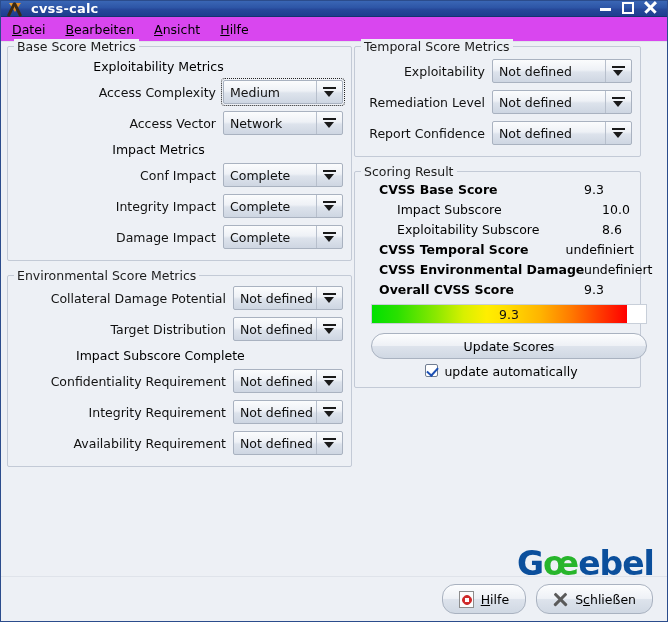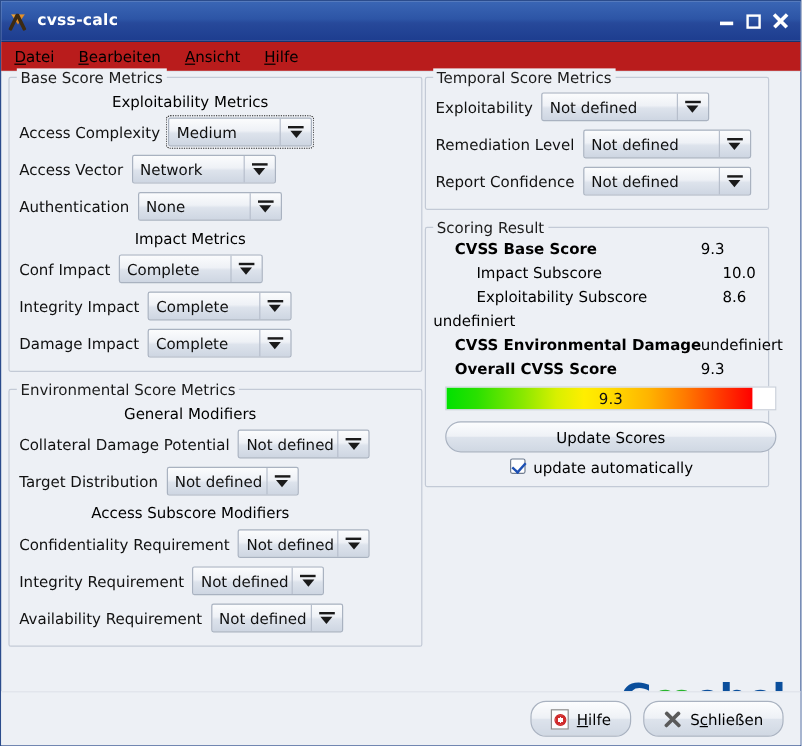--- a/index.html
+++ b/index.html
@@ -7,23 +7,23 @@
     width:668px;height:622px;overflow:hidden;
     font-family:"DejaVu Sans","Liberation Sans",sans-serif;
     font-size:12.5px;color:#000;background:#edf0f5;
   }
   .window{
     position:relative;width:668px;height:622px;box-sizing:border-box;
     border:1px solid #2b4c8c;background:#edf0f5;
   }
   
   .titlebar{
-    height:34px;box-sizing:border-box;
+    height:16px;box-sizing:border-box;
     background:linear-gradient(to bottom,#3a66b5 0%,#2d55a6 45%,#27499a 55%,#1d3d8f 100%);
-    display:flex;align-items:center;padding:0 3px;
+    display:flex;align-items:flex-start;padding:0 3px;
     border-bottom:1px solid #16336f;
   }
   .app-icon{
     width:18px;height:16px;margin-right:7px;margin-left:2px;position:relative;flex:0 0 auto;
   }
   .app-icon .s1,.app-icon .s2{position:absolute;width:3px;height:15px;top:1px;border-radius:1px;}
   .app-icon .s1{left:4px;background:#3c2a12;transform:rotate(26deg);}
   .app-icon .s2{left:10px;background:#3c2a12;transform:rotate(-26deg);}
   .app-icon .b{position:absolute;left:3px;top:2px;width:12px;height:9px;
     background:linear-gradient(135deg,#f0a93a,#d4751a);clip-path:polygon(0 0,100% 0,50% 100%);}
@@ -32,21 +32,21 @@
   .win-btn{width:13px;height:13px;position:relative;cursor:default;}
   .win-btn.min::after{content:"";position:absolute;left:1px;top:7px;width:11px;height:3px;background:#fff;}
   .win-btn.max{border:2px solid #fff;box-sizing:border-box;width:12px;height:12px;}
   .win-btn.close::before,.win-btn.close::after{
     content:"";position:absolute;left:-1px;top:5px;width:15px;height:2.6px;background:#fff;}
   .win-btn.close::before{transform:rotate(45deg);}
   .win-btn.close::after{transform:rotate(-45deg);}
   
   .menubar{
     height:24px;display:flex;align-items:center;padding-left:11px;gap:20px;
-    background:#b91c1c;border-bottom:1px solid #dfe3ea;font-size:12.5px;
+    background:#d946ef;border-bottom:1px solid #dfe3ea;font-size:12.5px;
   }
   .menu-item{cursor:default;}
   .menu-item u{text-decoration:underline;}
   
   .body-area{position:relative;height:575px;}
   .col-left{position:absolute;left:6px;top:4px;width:345px;}
   .col-right{position:absolute;left:353px;top:4px;width:287px;}
   
   .group{
     position:relative;border:1px solid #c3cad6;border-radius:2px;
@@ -54,21 +54,21 @@
   }
   .group > .glegend{
     position:absolute;top:-8px;left:6px;background:#edf0f5;padding:0 3px;
     font-weight:normal;font-size:12.5px;color:#1c1c1c;white-space:nowrap;
   }
   .sub-head{
     text-align:center;font-weight:normal;font-size:12.5px;margin:2px 0 6px 0;
     padding-right:42px;
   }
   
-  .row{display:flex;align-items:center;justify-content:flex-start;margin-bottom:7px;}
+  .row{display:flex;align-items:center;justify-content:flex-end;margin-bottom:7px;}
   .row .lbl{
     text-align:right;padding-right:7px;font-size:12.5px;white-space:nowrap;color:#111;
   }
   .combo{
     box-sizing:border-box;height:24px;display:flex;align-items:center;
     border:1px solid #a9b2c0;border-radius:2px;
     background:linear-gradient(to bottom,#fbfcfd 0%,#eef1f6 45%,#dde3ec 55%,#ced6e2 100%);
     position:relative;cursor:default;
   }
   .combo.focused{outline:1px dotted #222;outline-offset:1px;}
@@ -203,29 +203,20 @@
         <div class="row">
           <div class="lbl">Access Vector</div>
           <div class="combo w-base">
             <span class="val">Network</span>
             <span class="arrowbox">
                 <span class="arrow-ico"></span>
               </span>
           </div>
         </div>
 
-        <div class="row">
-          <div class="lbl">Authentication</div>
-          <div class="combo w-base">
-            <span class="val">None</span>
-            <span class="arrowbox">
-                <span class="arrow-ico"></span>
-              </span>
-          </div>
-        </div>
 
         <div class="sub-head">Impact Metrics</div>
 
         <div class="row">
           <div class="lbl">Conf Impact</div>
           <div class="combo w-base">
             <span class="val">Complete</span>
             <span class="arrowbox">
                 <span class="arrow-ico"></span>
               </span>
@@ -248,21 +239,20 @@
             <span class="val">Complete</span>
             <span class="arrowbox">
                 <span class="arrow-ico"></span>
               </span>
           </div>
         </div>
       </div>
 
       <div class="group" style="margin-top:14px">
         <div class="glegend">Environmental Score Metrics</div>
-        <div class="sub-head">General Modifiers</div>
 
         <div class="row">
           <div class="lbl">Collateral Damage Potential</div>
           <div class="combo w-env">
             <span class="val">Not defined</span>
             <span class="arrowbox">
                 <span class="arrow-ico"></span>
               </span>
           </div>
         </div>
@@ -270,21 +260,21 @@
         <div class="row">
           <div class="lbl">Target Distribution</div>
           <div class="combo w-env">
             <span class="val">Not defined</span>
             <span class="arrowbox">
                 <span class="arrow-ico"></span>
               </span>
           </div>
         </div>
 
-        <div class="sub-head" style="padding-right:0;text-align:left;padding-left:60px">Access Subscore Modifiers</div>
+        <div class="sub-head" style="padding-right:0;text-align:left;padding-left:60px">Impact Subscore Complete</div>
 
         <div class="row">
           <div class="lbl">Confidentiality Requirement</div>
           <div class="combo w-env">
             <span class="val">Not defined</span>
             <span class="arrowbox">
                 <span class="arrow-ico"></span>
               </span>
           </div>
         </div>
@@ -356,20 +346,21 @@
         </div>
         <div class="score-row minor">
           <span class="sname">Impact Subscore</span>
           <span class="sval">10.0</span>
         </div>
         <div class="score-row minor">
           <span class="sname">Exploitability Subscore</span>
           <span class="sval">8.6</span>
         </div>
         <div class="score-row major">
+          <span class="sname">CVSS Temporal Score</span>
           <span class="sval">undefiniert</span>
         </div>
         <div class="score-row major">
           <span class="sname">CVSS Environmental Damage</span>
           <span class="sval">undefiniert</span>
         </div>
         <div class="score-row major">
           <span class="sname">Overall CVSS Score</span>
           <span class="sval">9.3</span>
         </div>

